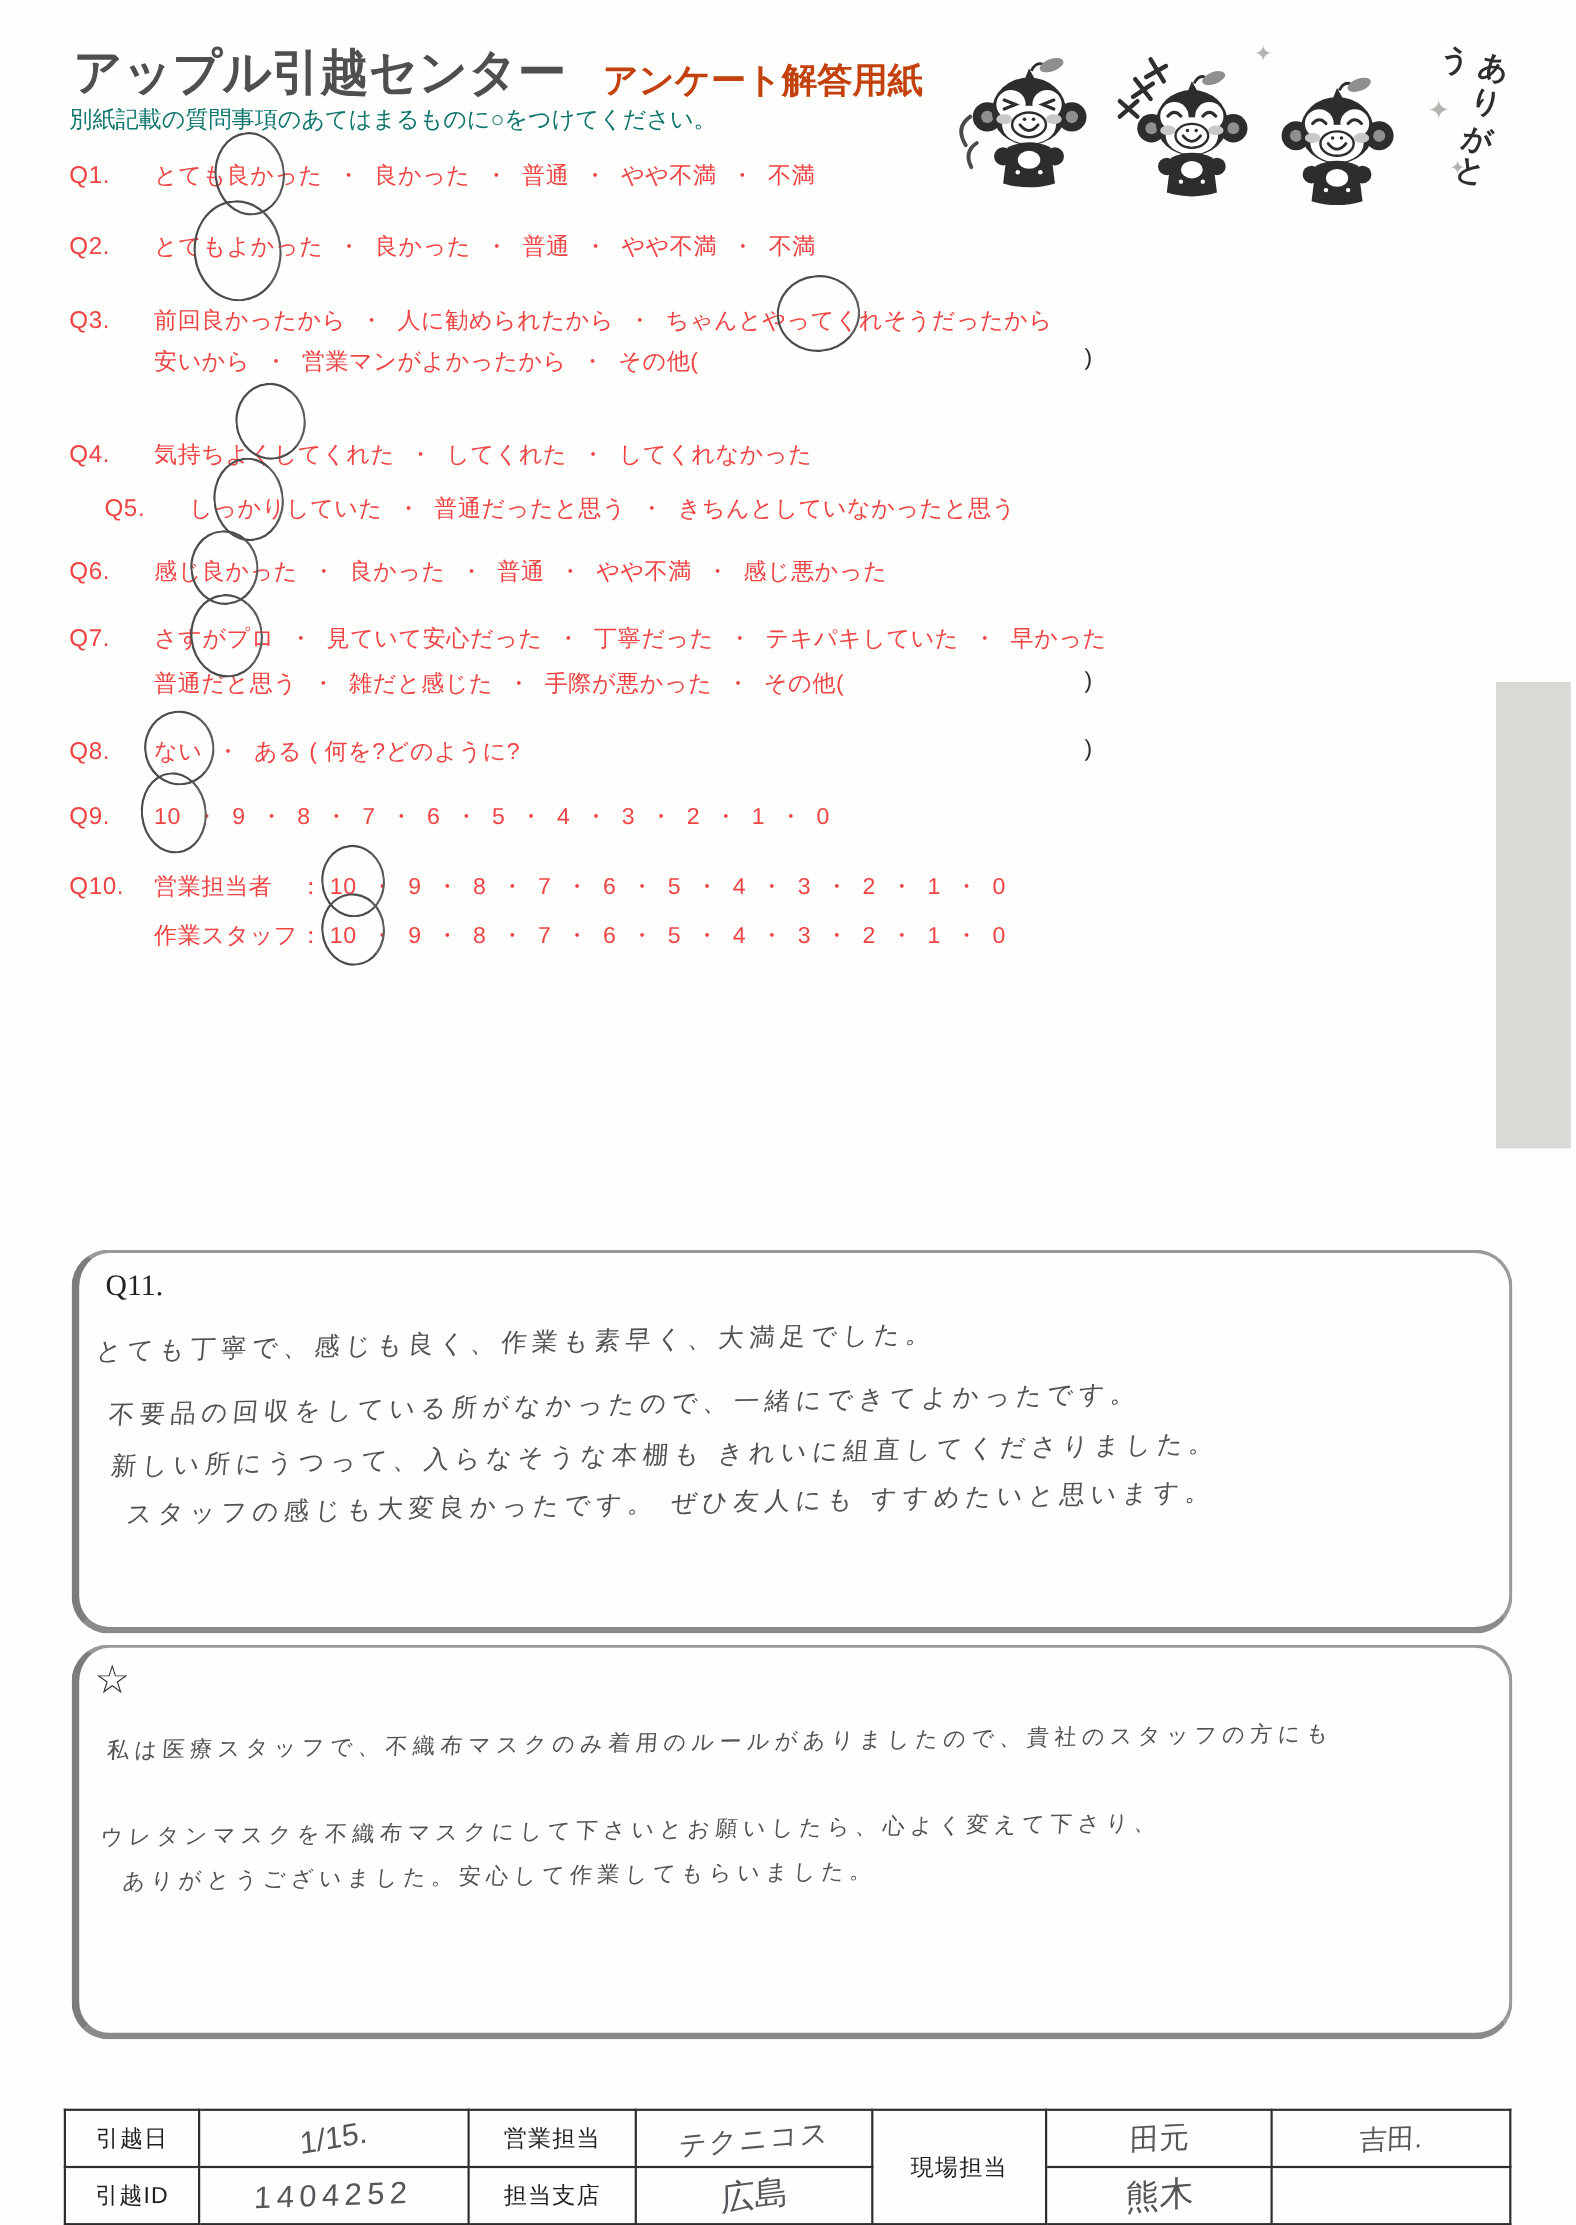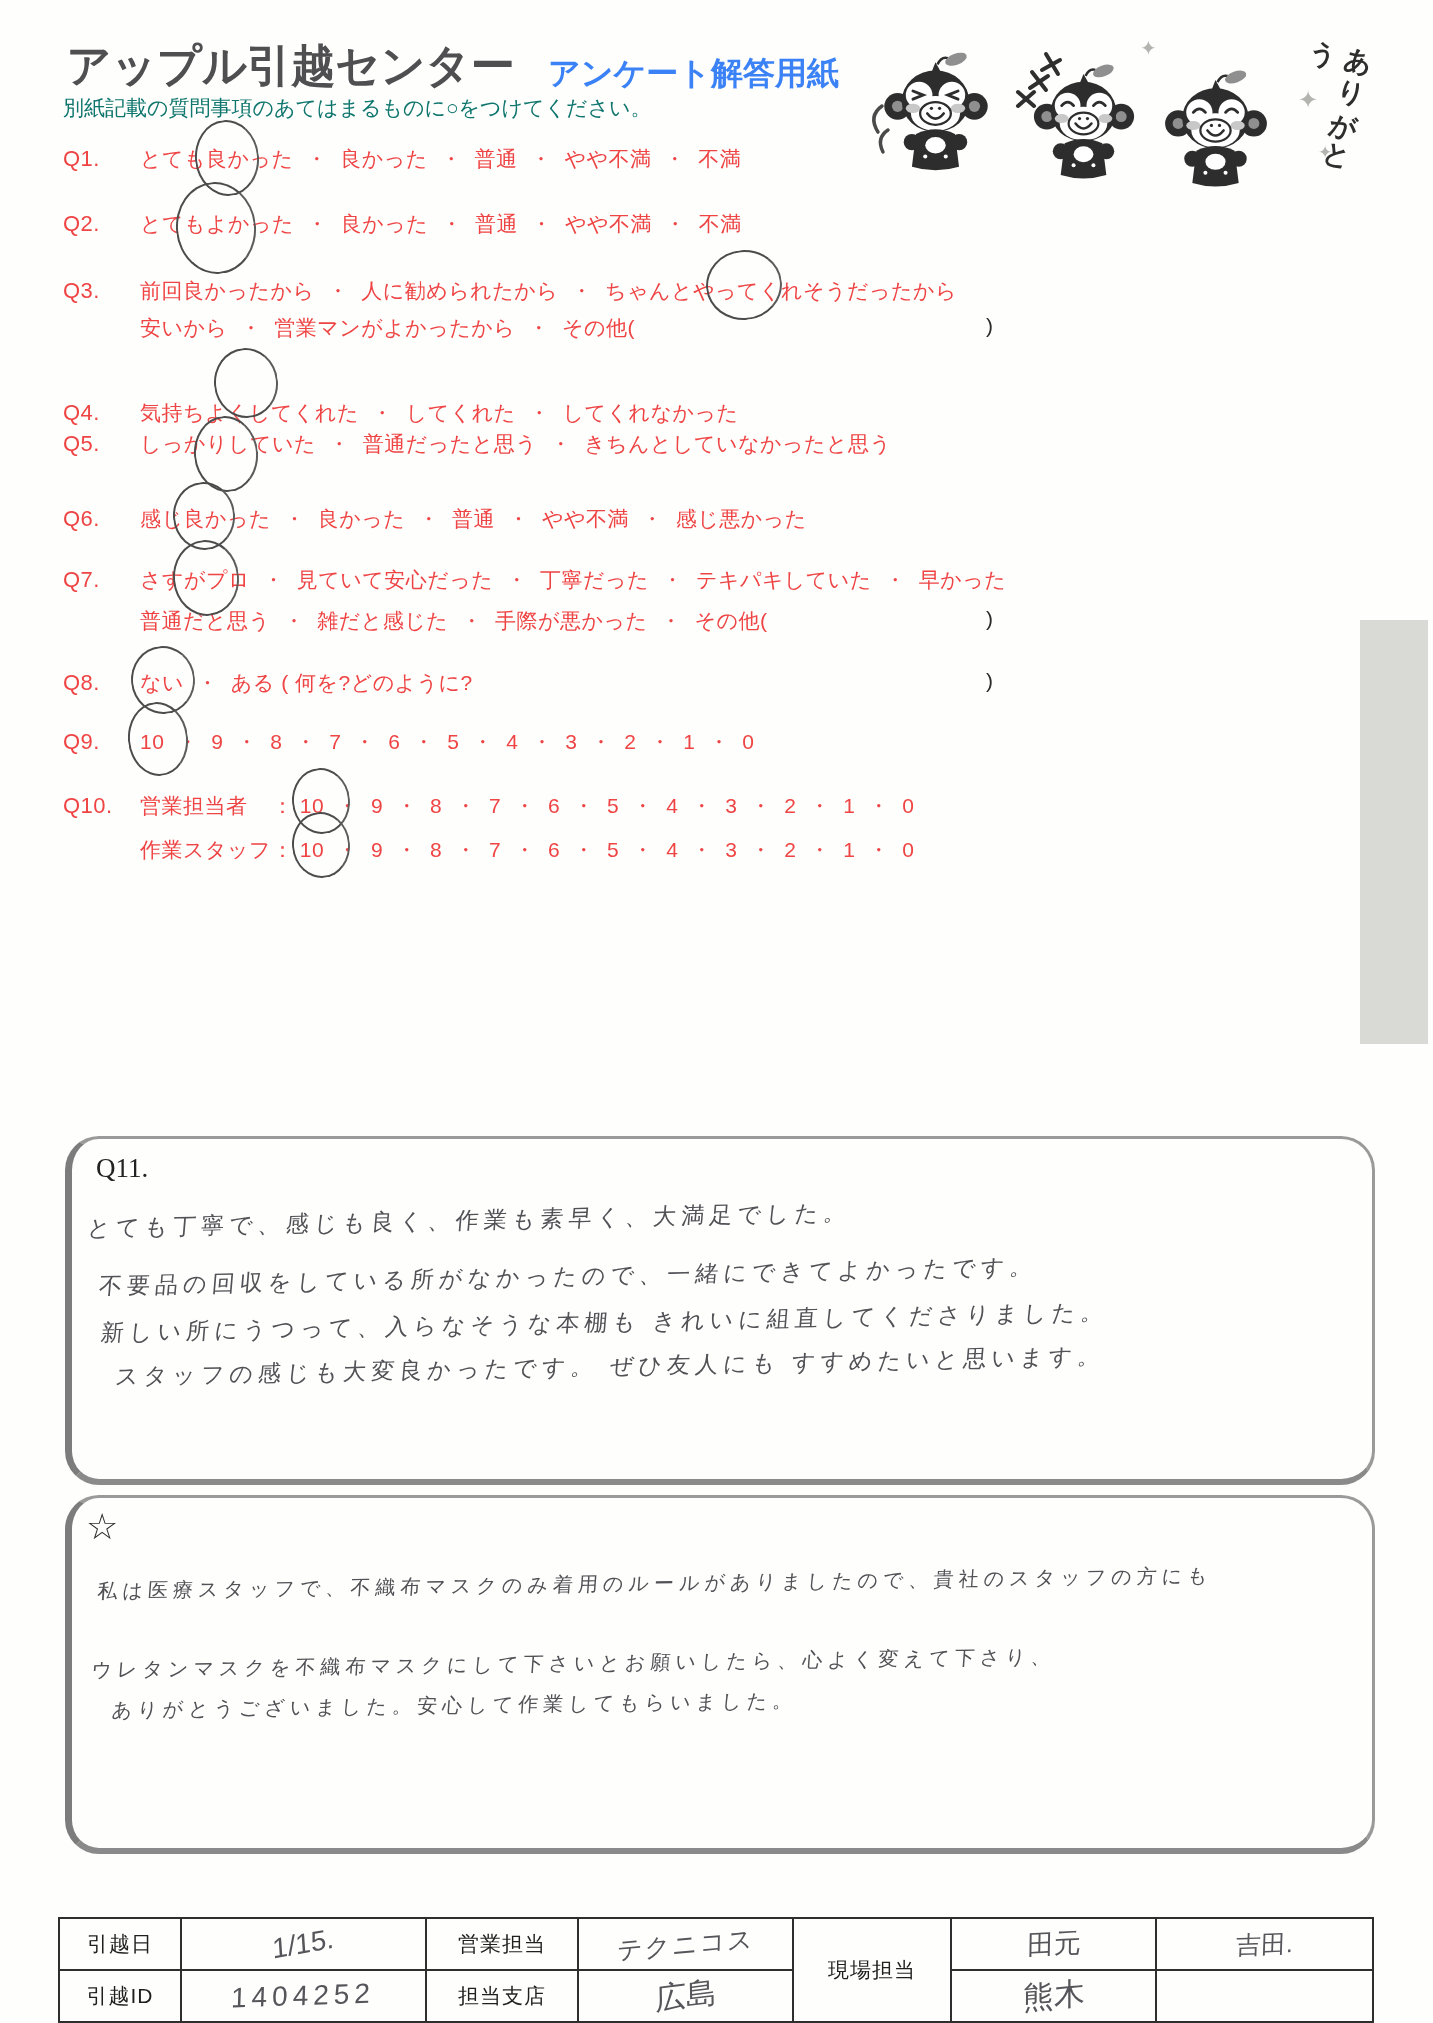--- a/index.html
+++ b/index.html
@@ -3,21 +3,21 @@
 <meta charset="utf-8">
 <style>
   html,body{margin:0;padding:0;}
   body{
     width:1433px;height:2023px;position:relative;background:#fefefd;
     font-family:"Liberation Sans",sans-serif;color:#2b2b2b;overflow:hidden;
   }
   .abs{position:absolute;}
   
   .brand{left:62px;top:36px;font-size:45px;font-weight:900;color:#4f4f51;letter-spacing:0px;transform:scaleX(.98);}
-  .form-title{left:548px;top:52px;font-size:32px;font-weight:bold;color:#3b82f6;text-align:right;}
+  .form-title{left:548px;top:52px;font-size:32px;font-weight:bold;color:#c2410c;text-align:right;}
   .instruction{left:63px;top:94px;font-size:21px;color:#0f766e;}
   .thanks{left:1295px;top:24px;height:150px;writing-mode:vertical-rl;font-size:27px;font-weight:bold;
     color:#2e2e2e;transform:rotate(13deg);letter-spacing:2px;}
   .sparkle{color:#b3b3b0;font-size:20px;}
   
   .q{position:absolute;left:63px;font-size:21px;color:#ef4444;white-space:pre;letter-spacing:.5px;}
   .qlabel{display:inline-block;width:77px;font-size:22px;}
   .qcont{left:140px;}
   .close-paren{position:absolute;left:986px;font-size:21px;color:#2b2b2b;}
   .q10label{display:inline-block;width:132px;}
@@ -170,21 +170,21 @@
 <span class="abs sparkle" style="left:1318px;top:142px;font-size:17px;">✦</span>
 
 <div class="abs thanks">ありがとう</div>
 
 <div class="q" style="top:145px;"><span class="qlabel">Q1.</span><span class="qtext">とても良かった  ・  良かった  ・  普通  ・  やや不満  ・  不満</span></div>
 <div class="q" style="top:210px;"><span class="qlabel">Q2.</span><span class="qtext">とてもよかった  ・  良かった  ・  普通  ・  やや不満  ・  不満</span></div>
 <div class="q" style="top:277px;"><span class="qlabel">Q3.</span><span class="qtext">前回良かったから  ・  人に勧められたから  ・  ちゃんとやってくれそうだったから</span></div>
 <div class="q qcont" style="top:314px;left:140px;"><span class="qtext">安いから  ・  営業マンがよかったから  ・  その他(</span></div>
 <span class="close-paren" style="top:314px;">)</span>
 <div class="q" style="top:372px;margin-top:27px;"><span class="qlabel">Q4.</span><span class="qtext">気持ちよくしてくれた  ・  してくれた  ・  してくれなかった</span></div>
-<div class="q" style="top:430px;"><span class="qlabel">Q5.</span><span class="qtext">しっかりしていた  ・  普通だったと思う  ・  きちんとしていなかったと思う</span></div>
+<div class="q" style="top:448px;margin-left:32px;"><span class="qlabel">Q5.</span><span class="qtext">しっかりしていた  ・  普通だったと思う  ・  きちんとしていなかったと思う</span></div>
 <div class="q" style="top:505px;"><span class="qlabel">Q6.</span><span class="qtext">感じ良かった  ・  良かった  ・  普通  ・  やや不満  ・  感じ悪かった</span></div>
 <div class="q" style="top:566px;"><span class="qlabel">Q7.</span><span class="qtext">さすがプロ  ・  見ていて安心だった  ・  丁寧だった  ・  テキパキしていた  ・  早かった</span></div>
 <div class="q qcont" style="top:607px;left:140px;"><span class="qtext">普通だと思う  ・  雑だと感じた  ・  手際が悪かった  ・  その他(</span></div>
 <span class="close-paren" style="top:607px;">)</span>
 <div class="q" style="top:669px;"><span class="qlabel">Q8.</span><span class="qtext">ない  ・  ある ( 何を?どのように?</span></div>
 <span class="close-paren" style="top:669px;">)</span>
 <div class="q" style="top:728px;"><span class="qlabel">Q9.</span><span class="qtext">10  ・  9  ・  8  ・  7  ・  6  ・  5  ・  4  ・  3  ・  2  ・  1  ・  0</span></div>
 <div class="q" style="top:792px;"><span class="qlabel">Q10.</span><span class="q10label">営業担当者</span><span class="qtext">： </span><span class="qtext">10  ・  9  ・  8  ・  7  ・  6  ・  5  ・  4  ・  3  ・  2  ・  1  ・  0</span></div>
 <div class="q" style="top:836px;left:140px;"><span class="q10label">作業スタッフ</span><span class="qtext">： </span><span class="qtext">10  ・  9  ・  8  ・  7  ・  6  ・  5  ・  4  ・  3  ・  2  ・  1  ・  0</span></div>
 

